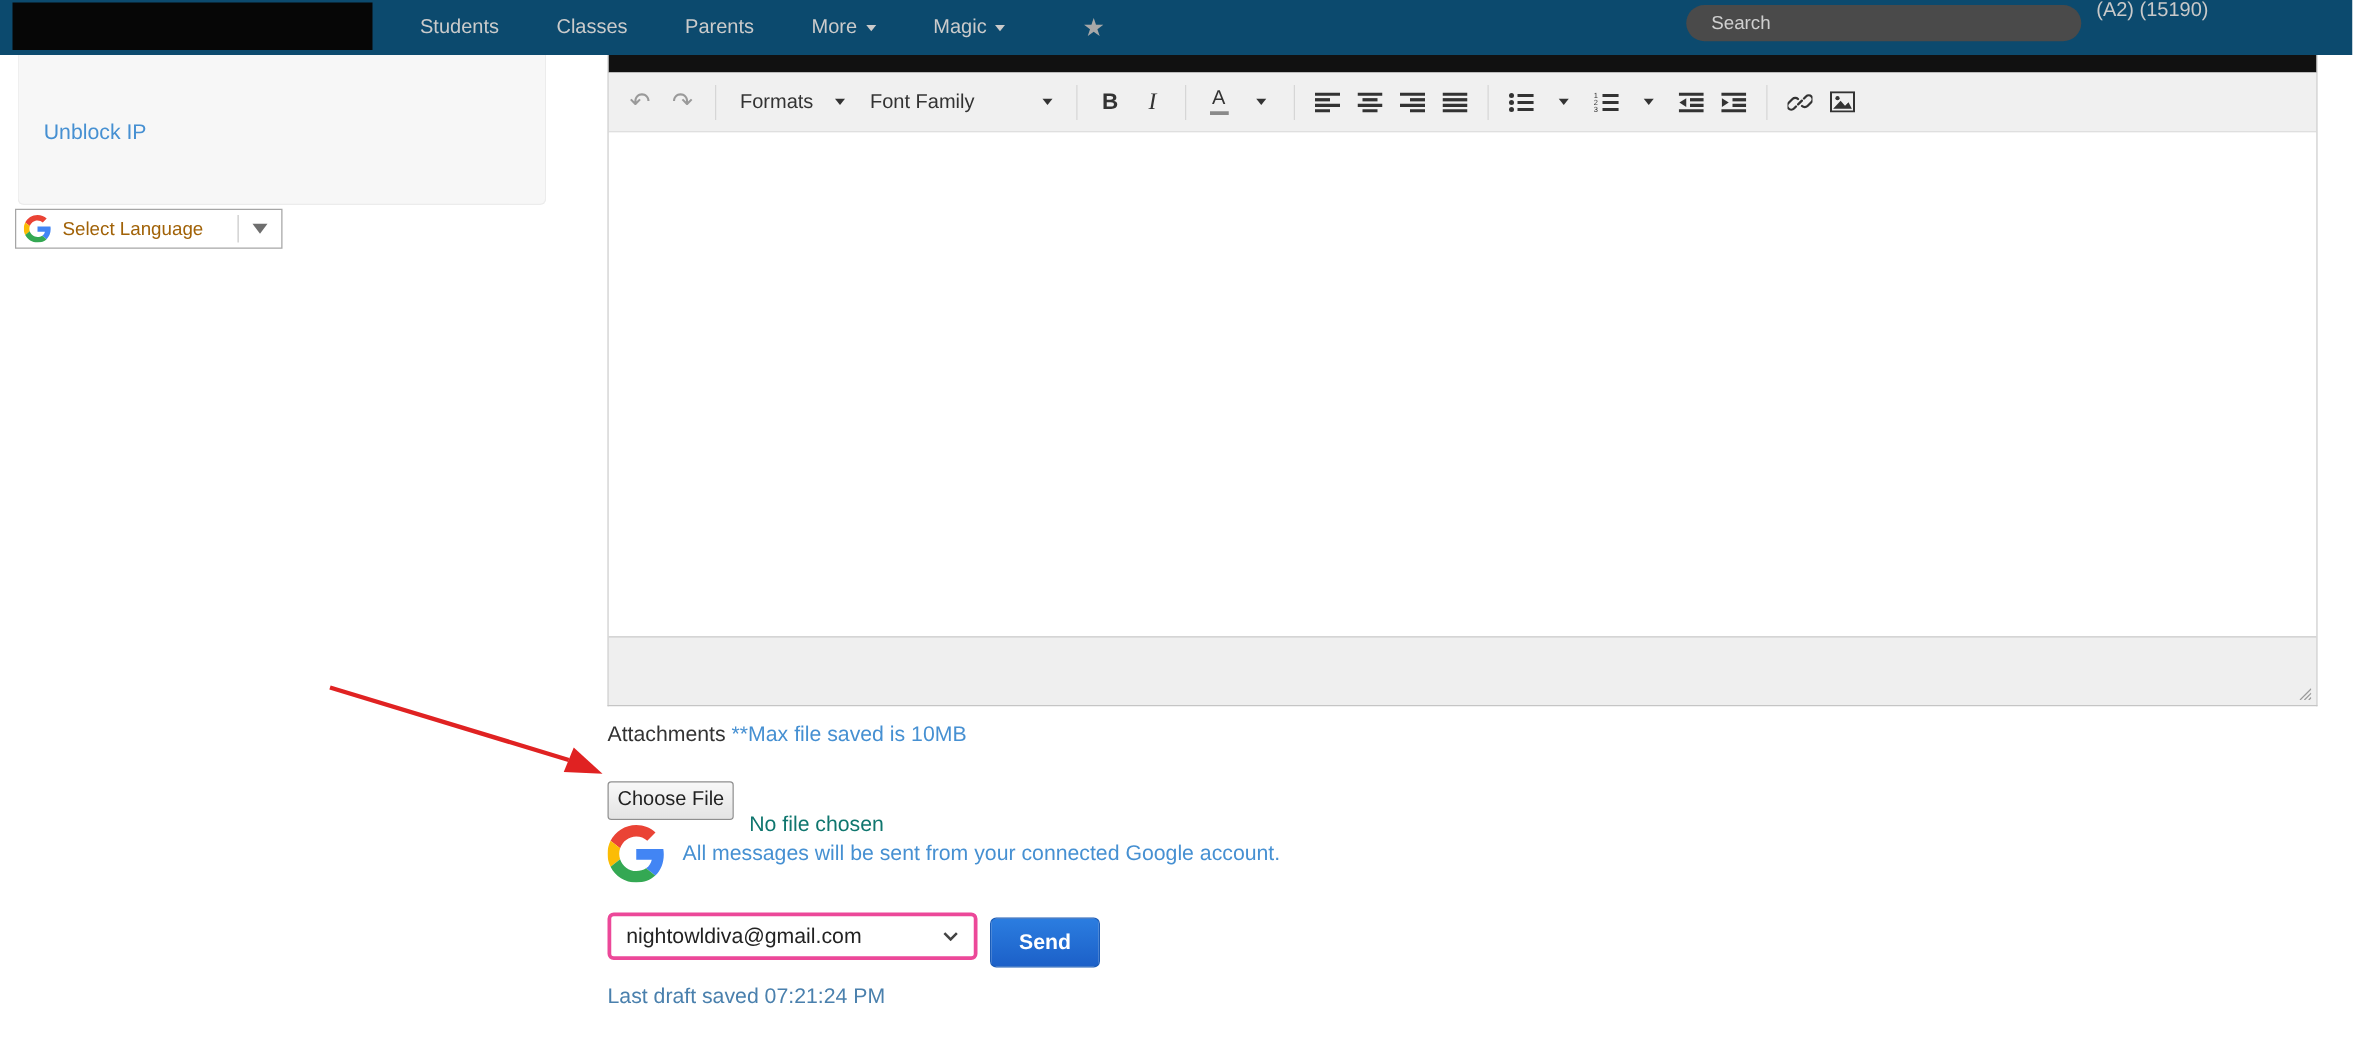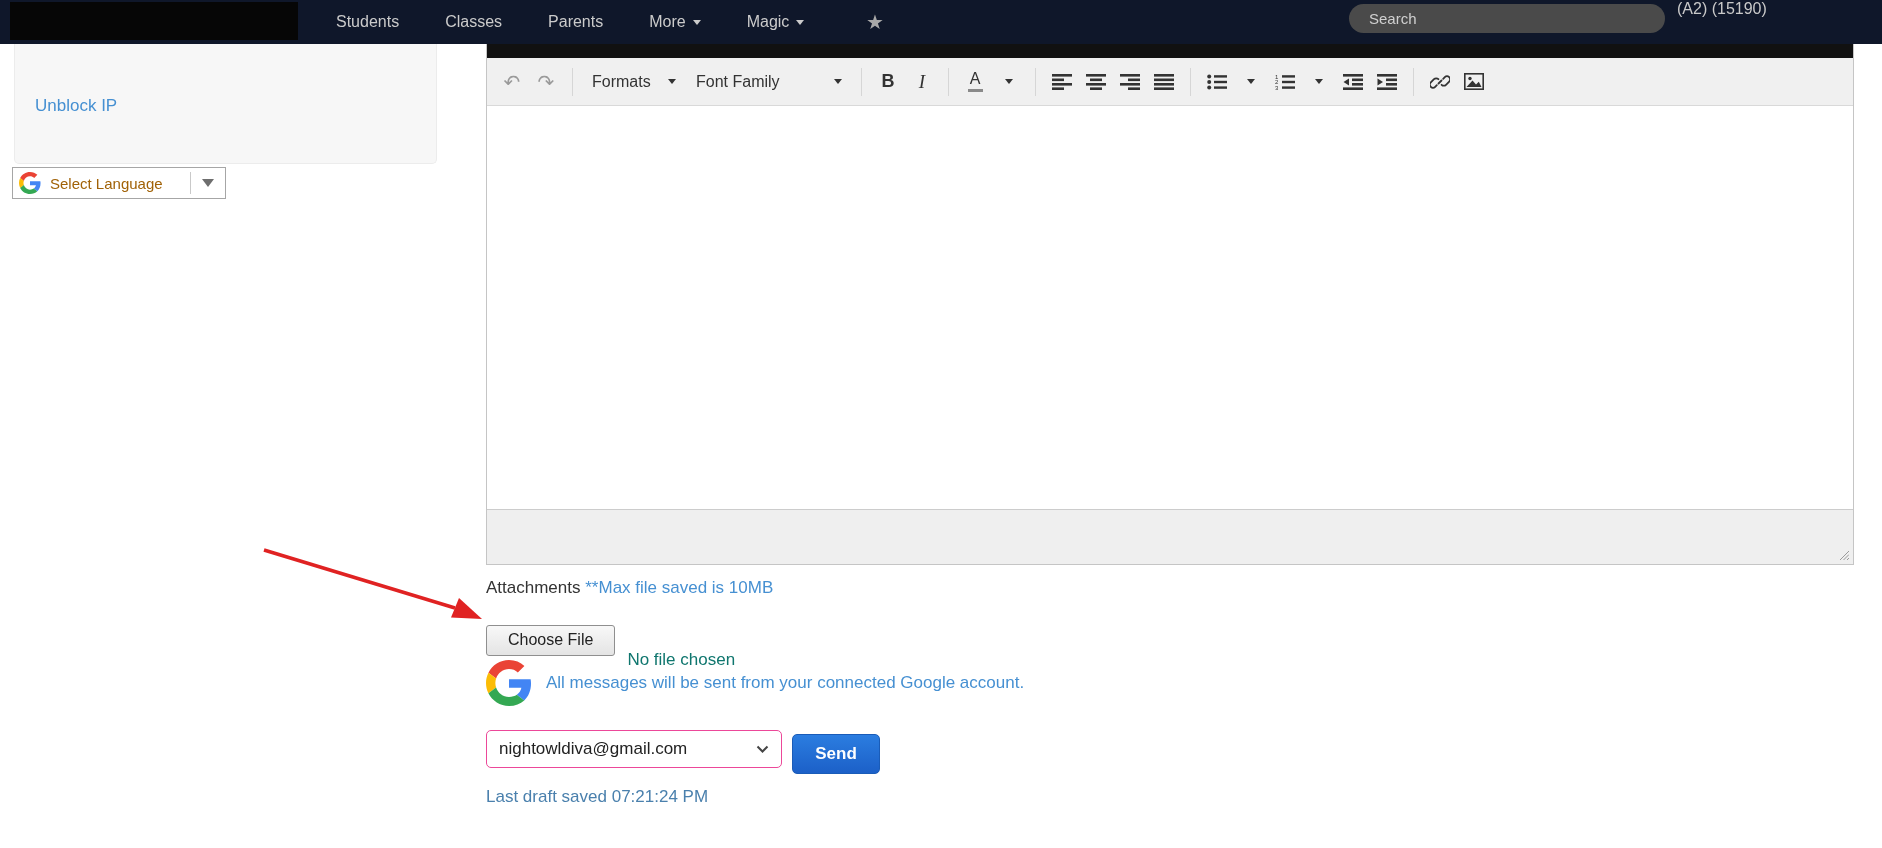--- a/index.html
+++ b/index.html
@@ -1,20 +1,20 @@
 <!DOCTYPE html>
 <html><head>
 <meta charset="utf-8">
 <style>
   * { margin:0; padding:0; box-sizing:border-box; }
   html,body { width:1882px; height:848px; background:#fff; font-family:"Liberation Sans", sans-serif; overflow:hidden; }
   .canvas { position:relative; width:1882px; height:848px; background:#fff; }
 
   
-  .nav { position:absolute; left:0; top:0; width:1882px; height:44px; background:#0f172a; }
+  .nav { position:absolute; left:0; top:0; width:1882px; height:44px; background:#0c4a6e; }
   .nav-redaction { position:absolute; left:10px; top:2px; width:288px; height:38px; background:#060606; }
   .nav-menu { position:absolute; left:336px; top:0; height:44px; display:flex; align-items:center; gap:46px; }
   .nav-item { color:#cbcbcb; font-size:16px; display:flex; align-items:center; gap:7px; cursor:pointer; white-space:nowrap; }
   .caret { width:0; height:0; border-left:4px solid transparent; border-right:4px solid transparent; border-top:5px solid #cbcbcb; display:inline-block; }
   .nav-star { position:absolute; left:866px; top:0; height:44px; display:flex; align-items:center; color:#a8a8a8; font-size:20px; cursor:pointer; }
   .search-pill { position:absolute; left:1349px; top:4px; width:316px; height:29px; background:#4a4a4a; border-radius:15px; }
   .search-pill input { width:100%; height:100%; background:transparent; border:none; outline:none; color:#d8d8d8; font-size:15px; padding:0 20px; font-family:"Liberation Sans", sans-serif; }
   .search-pill input::placeholder { color:#d0d0d0; opacity:1; }
   .nav-account { position:absolute; left:1677px; top:0; height:44px; display:flex; align-items:flex-end; gap:9px; font-size:16px;flex-direction:column; }
   .acct-text { color:#c9c9c9; }
@@ -49,27 +49,27 @@
   .mini-caret { width:0; height:0; border-left:4px solid transparent; border-right:4px solid transparent; border-top:5px solid #333; }
   .editor-body { flex:1; background:#fff; cursor:text; }
   .statusbar { height:55px; background:#efefef; border-top:1px solid #cccccc; position:relative; flex:0 0 auto; }
   .grippy { position:absolute; right:4px; bottom:4px; cursor:nwse-resize; }
 
   
   .attach-row { position:absolute; left:486px; top:578px; font-size:17px; }
   .attach-label { color:#333;text-align:center; }
   .attach-note { color:#4690d2; }
   .file-row { position:absolute; left:486px; top:610px; display:flex; align-items:center; gap:12px; }
-  .choose-btn { height:31px; padding:0 21px; font-size:16px; color:#222; background:linear-gradient(#f8f8f8,#e4e4e4); border:1px solid #8f8f8f; border-radius:3px; cursor:pointer; font-family:"Liberation Sans", sans-serif; }
+  .choose-btn { height:31px; padding:0 7px; font-size:16px; color:#222; background:linear-gradient(#f8f8f8,#e4e4e4); border:1px solid #8f8f8f; border-radius:3px; cursor:pointer; font-family:"Liberation Sans", sans-serif; }
   .no-file { font-size:17px; color:#0f766e;margin-top:40px; }
   .gnotice-row { position:absolute; left:486px; top:660px; display:flex; align-items:center; gap:14px; }
   .gnotice-row .glogo-big { width:46px; height:46px; }
   .gnotice-text { font-size:17px; color:#4690d2; }
   .send-row { position:absolute; left:486px; top:730px; display:flex; align-items:flex-start; gap:10px; }
-  .fake-select { width:296px; height:38px; border:1px solid #ec4899; border-radius:5px; background:#fff; display:flex; align-items:center; justify-content:space-between; padding:0 12px; cursor:pointer; }
+  .fake-select { width:296px; height:38px; border:3px solid #ec4899; border-radius:5px; background:#fff; display:flex; align-items:center; justify-content:space-between; padding:0 12px; cursor:pointer; }
   .fake-select .sel-text { font-size:17px; color:#222; }
   .send-btn { margin-top:4px; width:88px; height:40px; background:linear-gradient(#2b7de0,#1c60c8); border:1px solid #1a5cb8; border-radius:5px; color:#fff; font-size:17px; font-weight:bold; display:flex; align-items:center; justify-content:center; cursor:pointer; }
   .draft-note { position:absolute; left:486px; top:787px; font-size:17px; color:#4a80ad; }
 
   .red-arrow { position:absolute; left:250px; top:540px; pointer-events:none; }
 </style>
 </head>
 <body>
 
 <div class="canvas">

